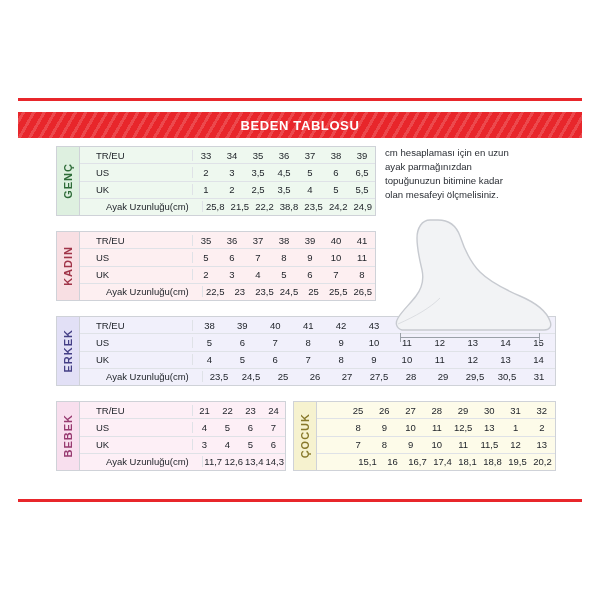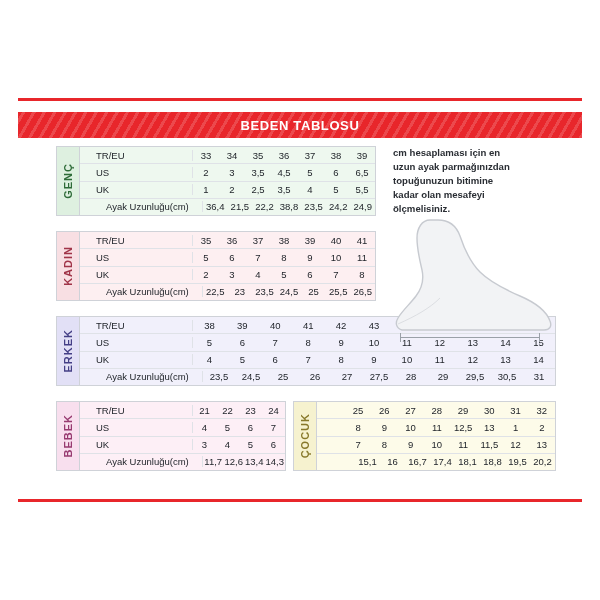--- a/index.html
+++ b/index.html
@@ -131,27 +131,26 @@
   .tint-erkek { background: #f1f0fb; }
   .tint-erkek .side-label { background: #e2e0f6; color: #443f86; }
   .tint-bebek { background: #fdeff6; }
   .tint-bebek .side-label { background: #f8dfee; color: #973a70; }
   .tint-cocuk { background: #fdfbe9; }
   .tint-cocuk .side-label { background: #f6f2cf; color: #87782a; }
 
   
   .note {
     position: absolute;
-    left: 375px;
+    left: 367px;
     top: 0px;
     width: 128px;
     font-size: 9.6px;
     line-height: 1.45;
     color: #2a2e34;
-    font-weight: bold;
   }
 
   
   .foot-wrap {
     position: absolute;
     left: 368px;
     top: 70px;
     width: 190px;
     height: 150px;
   }
@@ -233,21 +232,21 @@
             <div class="c">2,5</div>
             <div class="c">3,5</div>
             <div class="c">4</div>
             <div class="c">5</div>
             <div class="c">5,5</div>
           </div>
         </div>
         <div class="row">
           <div class="hdr">Ayak Uzunluğu(cm)</div>
           <div class="cells">
-            <div class="c">36,4</div>
+            <div class="c">25,8</div>
             <div class="c">21,5</div>
             <div class="c">22,2</div>
             <div class="c">38,8</div>
             <div class="c">23,5</div>
             <div class="c">24,2</div>
             <div class="c">24,9</div>
           </div>
         </div>
       </div>
     </div>

